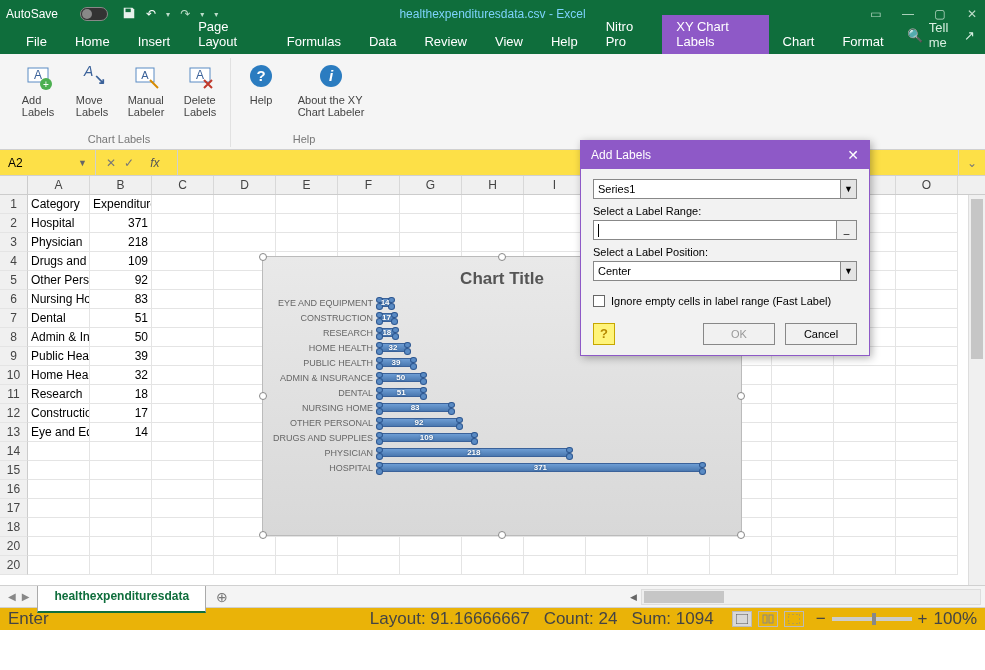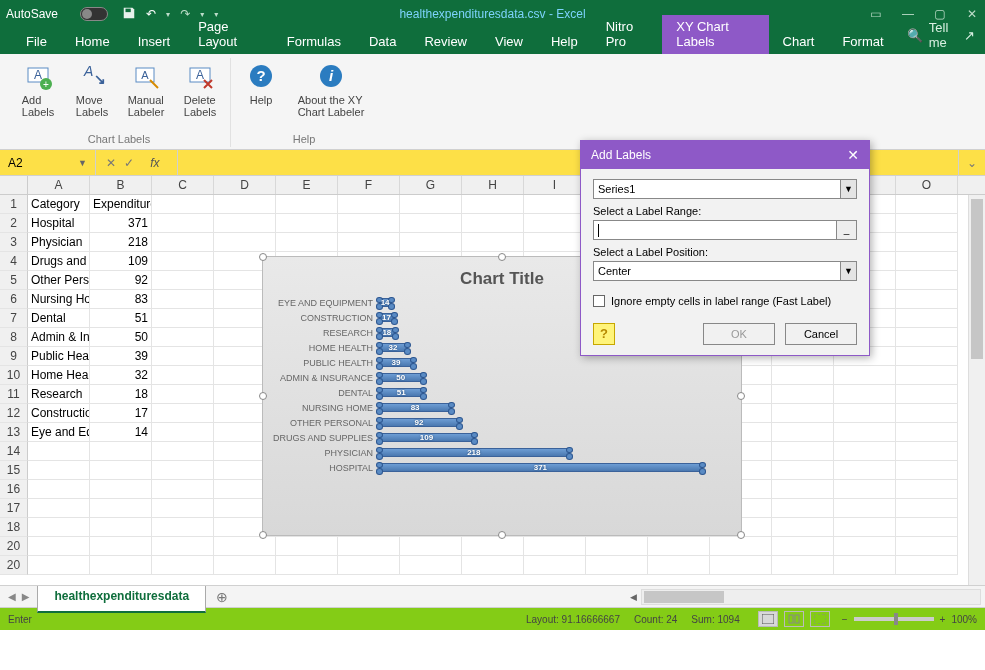--- a/index.html
+++ b/index.html
@@ -96,21 +96,21 @@
 .sheetbar { height:22px; background:#f4f4f4; display:flex; align-items:center; border-bottom:1px solid #d0d0d0; }
 .sheetbar .navarr { padding:0 8px; color:#888; display:flex; gap:6px; font-size:10px; }
 .sheetbar .stab { background:#fff; border:1px solid #aaa; border-bottom:2px solid #0f6e3c; padding:8px 16px; font-weight:bold; color:#0f6e3c; font-size:12px; }
 .sheetbar .addtab { padding:0 10px; color:#777; font-size:14px; }
 .sheetbar .hscroll { margin-left:auto; width:340px; height:16px; background:#eee; border:1px solid #ddd; position:relative; margin-right:4px; }
 .sheetbar .hscroll .th { position:absolute; left:2px; top:1px; height:12px; width:80px; background:#c6c6c6; }
 .sheetbar .hscroll .al, .sheetbar .hscroll .ar { position:absolute; top:0; font-size:9px; color:#666; line-height:14px; }
 .sheetbar .hscroll .al { left:-12px; }
 
 
-.status { height:22px; background:#84cc16; display:flex; align-items:center; font-size:10px; color:#444; padding:0 8px; }
+.status { height:22px; background:#eab308; display:flex; align-items:center; font-size:17px; color:#444; padding:0 8px; }
 .status .mode { margin-right:20px; }
 .status .stats { margin-left:auto; display:flex; gap:14px; }
 .status .views { display:flex; gap:6px; margin-left:18px; }
 .status .views .vb { width:20px; height:16px; border:1px solid #bbb; display:flex; align-items:center; justify-content:center; }
 .status .views .vb.active { background:#d8d8d8; }
 .status .zoom { display:flex; align-items:center; gap:6px; margin-left:12px; }
 .status .zoom .slider { width:80px; height:4px; background:#ccc; position:relative; }
 .status .zoom .slider .st { position:absolute; left:50%; top:-4px; width:4px; height:12px; background:#888; }
 </style>
 </head>

